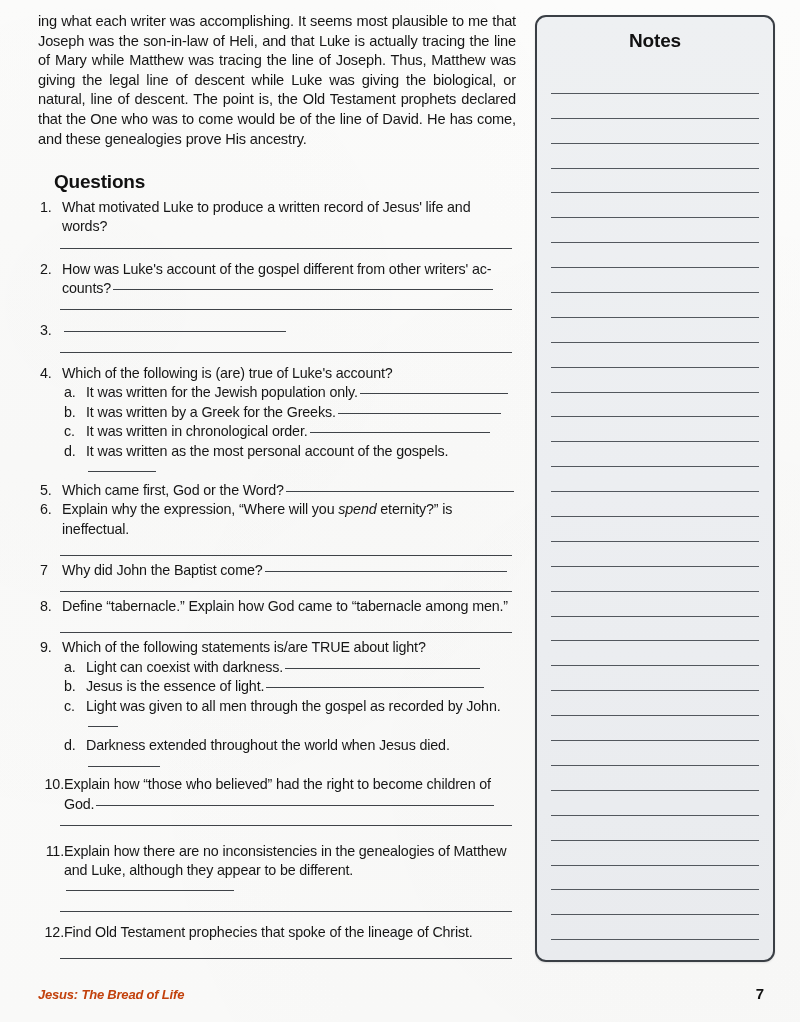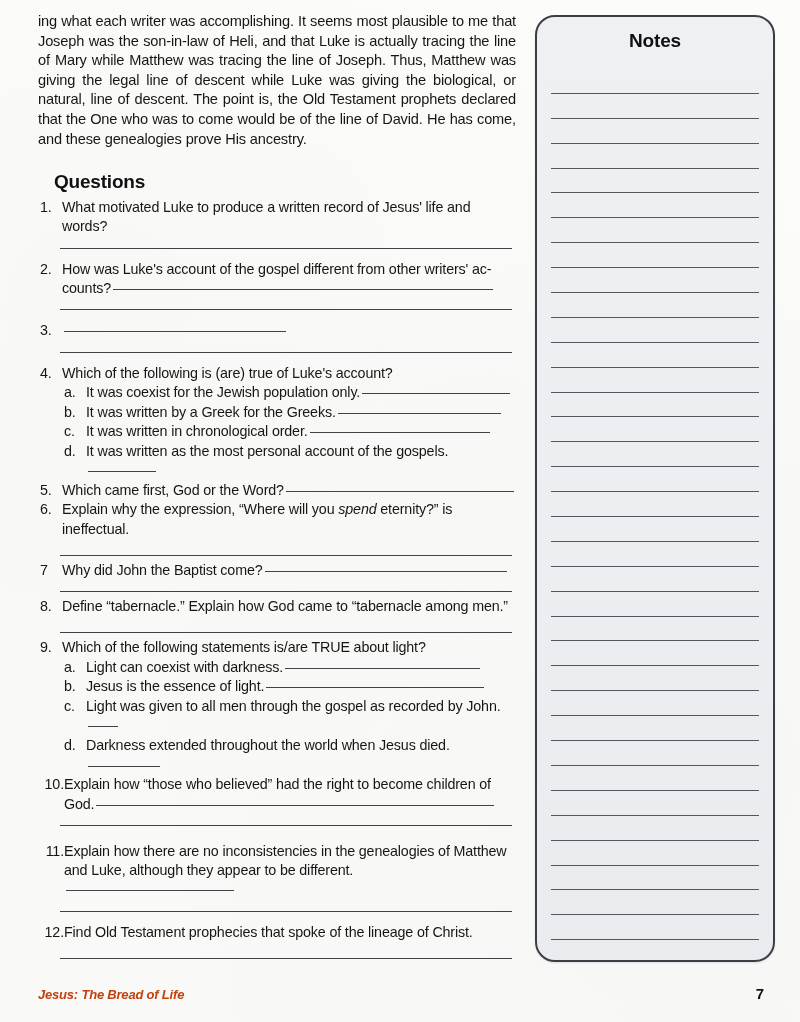--- a/index.html
+++ b/index.html
@@ -115,21 +115,21 @@
 
   
   .notes {
     position: absolute;
     left: 535px;
     top: 15px;
     width: 240px;
     height: 947px;
     box-sizing: border-box;
     border: 2.2px solid #3a3f45;
-    border-radius: 20px;
+    border-radius: 11px;
     background: linear-gradient(180deg, #eef0f2 0%, #eceef1 50%, #e9ebee 100%);
     box-shadow: 0 1px 2px rgba(0,0,0,0.10);
     z-index: 2;
     overflow: hidden;
   }
   .notes-title {
     text-align: center;
     font-size: 19px;
     font-weight: bold;
     color: #111;
@@ -210,21 +210,21 @@
     <div class="gap-sm"></div>
     <div class="rule"></div>
     <div class="gap-sm"></div>
 
     <div class="q">
       <span class="q-num">4.</span>
       <span class="q-text">Which of the following is (are) true of Luke's account?</span>
     </div>
     <div class="sub">
       <span class="sub-num">a.</span>
-      <span class="sub-text"><span>It was coexist for the Jewish population only.</span><span class="inline-rule" style="width:148px"></span></span>
+      <span class="sub-text"><span>It was written for the Jewish population only.</span><span class="inline-rule" style="width:148px"></span></span>
     </div>
     <div class="sub">
       <span class="sub-num">b.</span>
       <span class="sub-text"><span>It was written by a Greek for the Greeks.</span><span class="inline-rule" style="width:163px"></span></span>
     </div>
     <div class="sub">
       <span class="sub-num">c.</span>
       <span class="sub-text"><span>It was written in chronological order.</span><span class="inline-rule" style="width:180px"></span></span>
     </div>
     <div class="sub">

